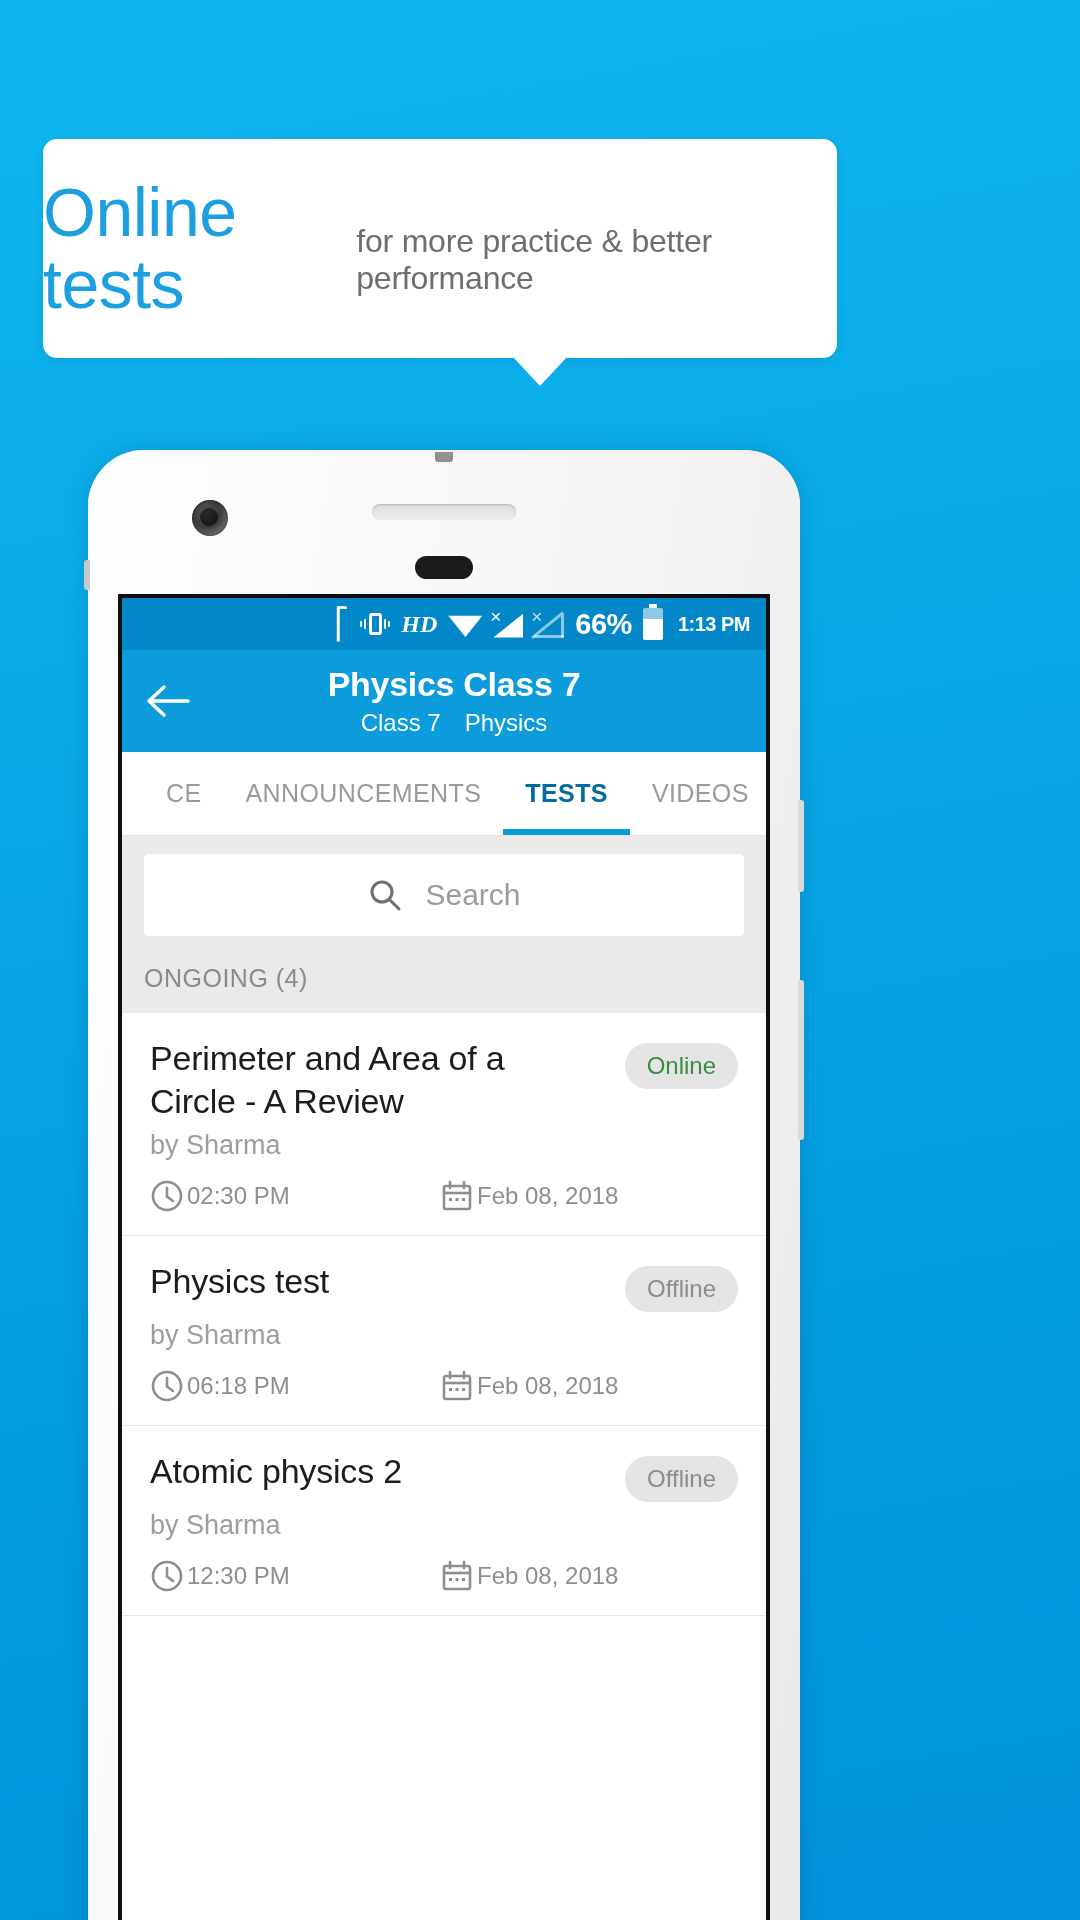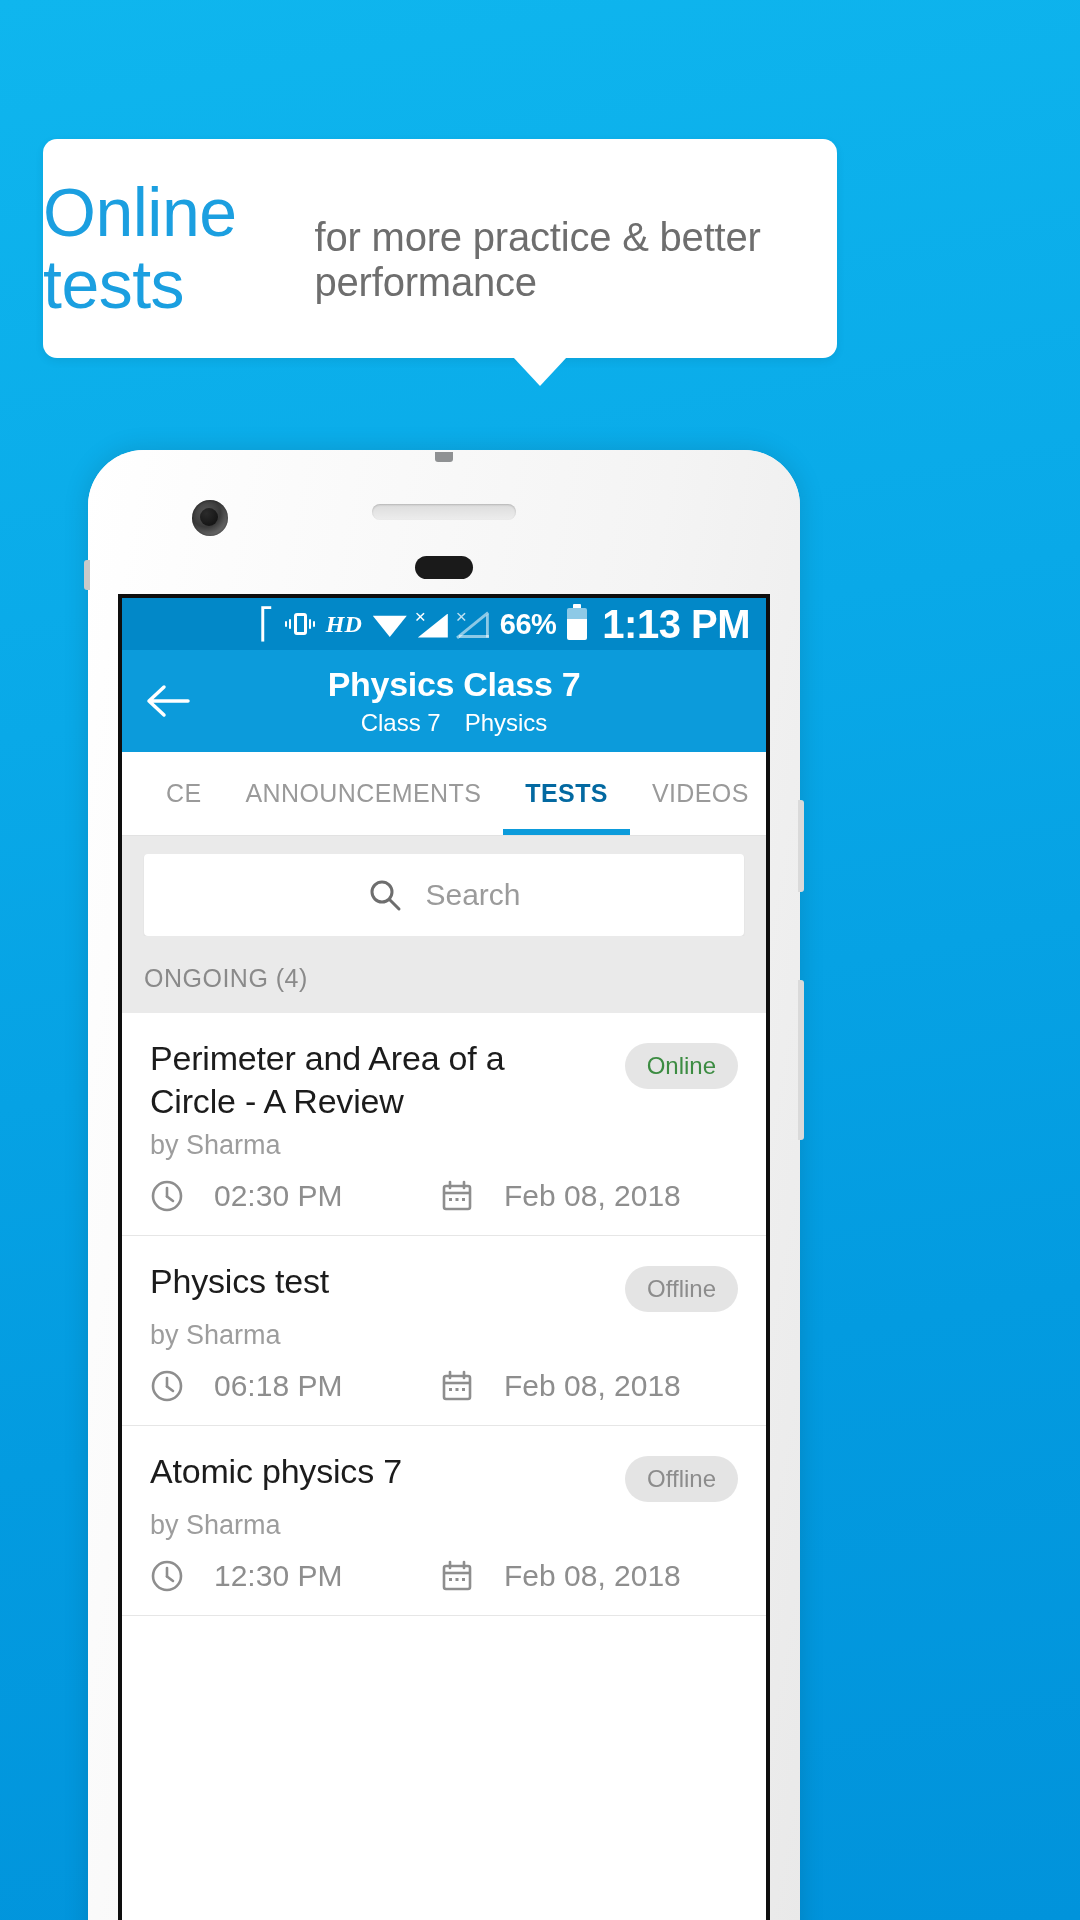--- a/index.html
+++ b/index.html
@@ -26,21 +26,21 @@
   }
   .callout-title {
     font-size: 68px;
     color: #1B9FE0;
     font-weight: 400;
     letter-spacing: -0.5px;
     line-height: 1.05;
   }
   .callout-sub {
     margin-top: 22px;
-    font-size: 40px;
+    font-size: 32px;
     color: #6E6E6E;
     font-weight: 400;
     letter-spacing: -0.2px;
   }
   .callout-tail {
     position: absolute;
     left: 50%; top: 357px;
     margin-left: -27px;
     width: 0; height: 0;
     border-left: 27px solid transparent;
@@ -181,21 +181,21 @@
     background: #fff; border-radius: 2px;
   }
   .sb-batt::before {
     content:""; position:absolute; left:6px; top:-4px; width:8px; height:4px;
     background:#fff; border-radius:1px 1px 0 0;
   }
   .sb-batt::after {
     content:""; position:absolute; left:0; top:0; width:20px; height:11px;
     background: rgba(2,136,200,0.45);
   }
-  .sb-time { font-size: 40px; font-weight: bold; letter-spacing: -0.5px; margin-left: 4px; }
+  .sb-time { font-size: 20px; font-weight: bold; letter-spacing: -0.5px; margin-left: 4px; }
 
   
   .appbar {
     background: #0C9BDB;
     height: 102px;
     position: relative;
     display: flex; align-items: center;
   }
   .back-arrow {
     position: absolute; left: 24px; top: 50%;
@@ -298,22 +298,22 @@
   .badge.online { background: #e5e5e5; color: #3C8C42; }
   .badge.offline { background: #E4E4E4; color: #8C8C8C; }
   .card-by {
     font-size: 27px; color: #9D9D9D; margin-top: 8px;
   }
   .card-meta {
     display: flex; align-items: center;
     margin-top: 18px;
   }
   .meta {
-    display: flex; align-items: center; gap: 30px;
-    font-size: 30px; color: #8E8E8E;
+    display: flex; align-items: center; gap: 3px;
+    font-size: 24px; color: #8E8E8E;
   }
   .meta.time { width: 290px; }
   .meta svg { display:block; }
 </style>
 </head>
 <body>
 
 <div class="callout">
   <div class="callout-title">Online tests</div>
   <div class="callout-sub">for more practice &amp; better performance</div>
@@ -455,21 +455,21 @@
               <rect x="22" y="19" width="3" height="3" fill="#8E8E8E"></rect>
             </svg>
           </span>
           <span>Feb 08, 2018</span>
         </div>
       </div>
     </div>
 
     <div class="card">
       <div class="card-top">
-        <div class="card-title">Atomic physics 7</div>
+        <div class="card-title">Atomic physics 2</div>
         <div class="badge offline">Offline</div>
       </div>
       <div class="card-by">by Sharma</div>
       <div class="card-meta">
         <div class="meta time">
           <span>
             <svg width="34" height="34" viewBox="0 0 34 34">
                 <circle cx="17" cy="17" r="14" fill="none" stroke="#8E8E8E" stroke-width="2.6"></circle>
             <line x1="17" y1="9" x2="17" y2="17.5" stroke="#8E8E8E" stroke-width="2.6" stroke-linecap="round"></line>
             <line x1="17" y1="17.5" x2="23" y2="22" stroke="#8E8E8E" stroke-width="2.6" stroke-linecap="round"></line>

